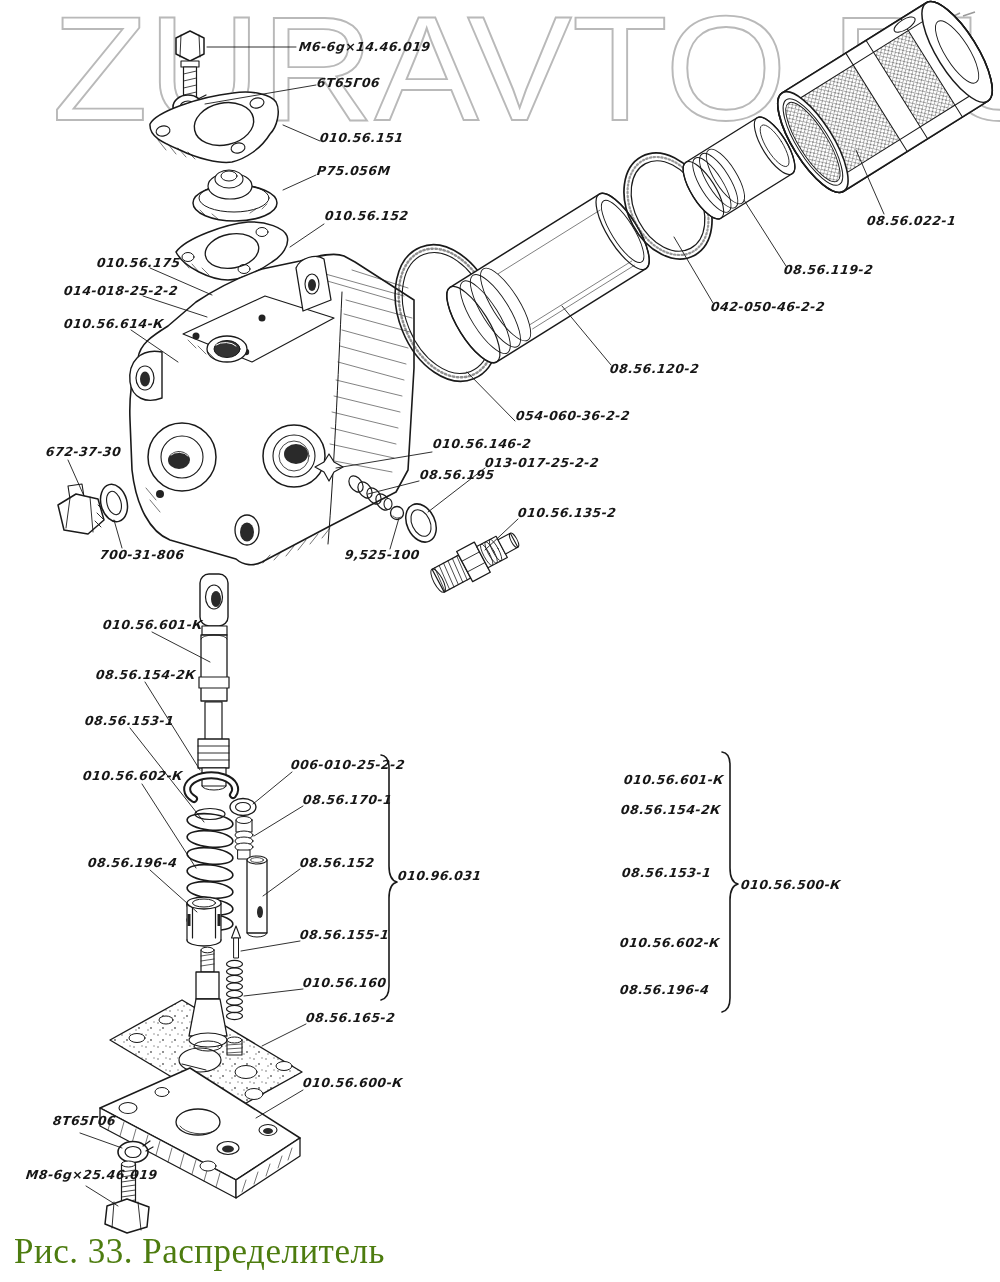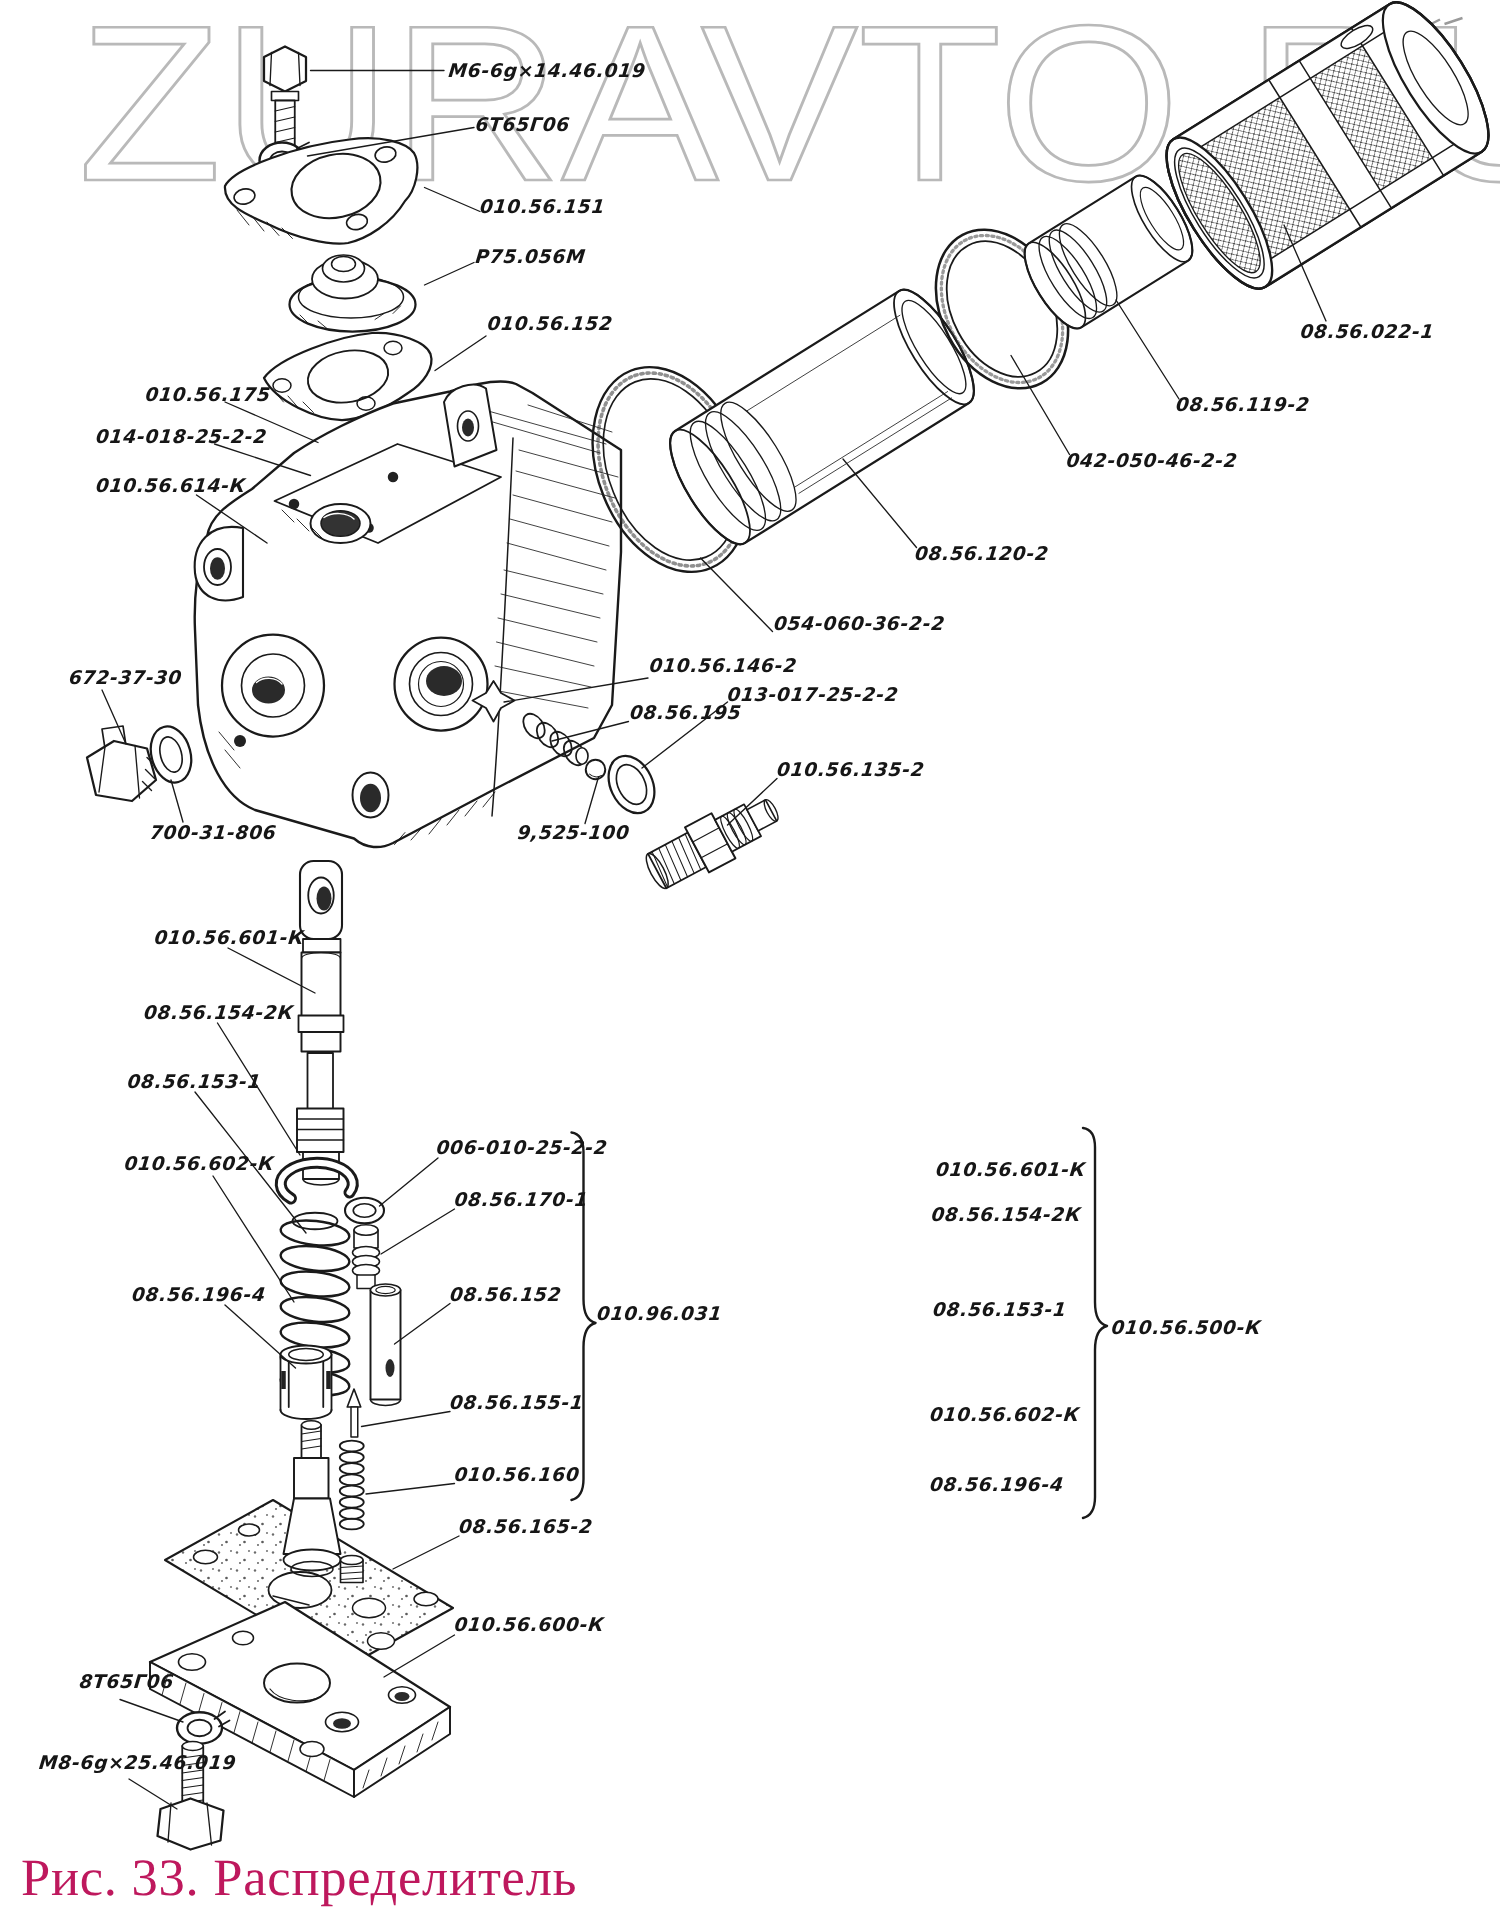--- a/index.html
+++ b/index.html
@@ -8,21 +8,21 @@
     overflow:hidden;font-family:"DejaVu Sans",sans-serif;
   }
   .stage svg{position:absolute;left:0;top:0;}
   #labels{position:absolute;left:0;top:0;width:1000px;height:1282px;pointer-events:none;}
   .plabel{
     position:absolute;white-space:nowrap;color:#161616;
     font:italic 700 12.5px/1.15 "DejaVu Sans",sans-serif;
     letter-spacing:.45px;transform:skewX(-6deg);
   }
   .caption{
-    position:absolute;left:14px;top:1233px;color:#be185d;
+    position:absolute;left:14px;top:1233px;color:#4d7c0f;
     font:400 35px/1.1 "Liberation Serif",serif;letter-spacing:.5px;
   }
 </style>
 </head>
 <body>
 
 <div class="stage">
 
 <svg width="1000" height="1282" viewBox="0 0 1000 1282">
   <defs>

